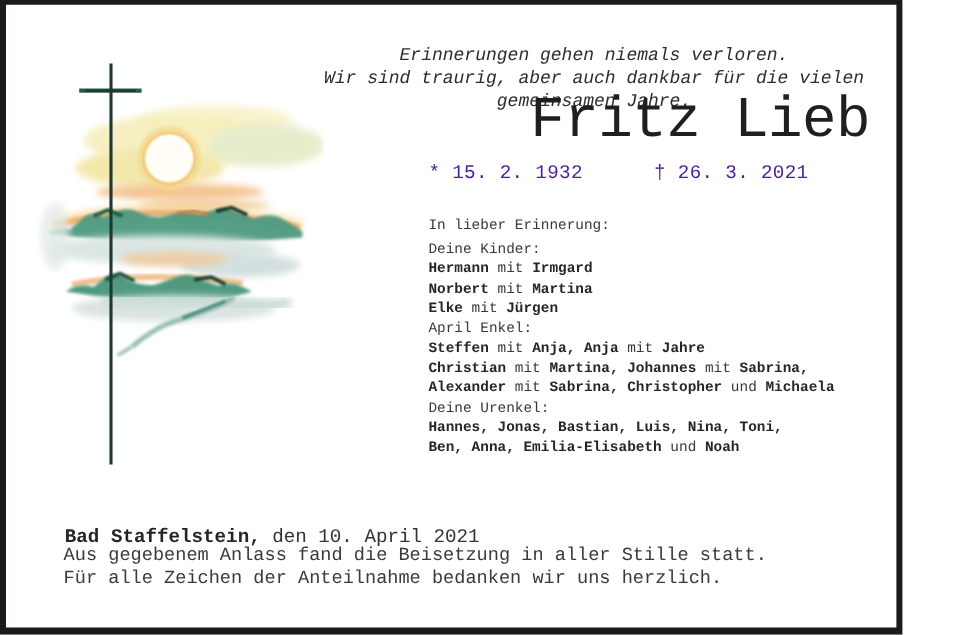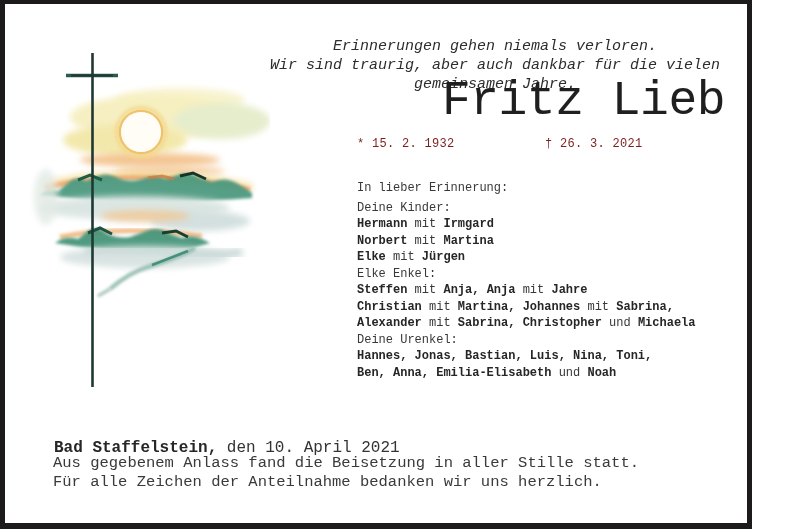--- a/index.html
+++ b/index.html
@@ -26,22 +26,22 @@
     left:260px; top:72px; width:460px;
     margin:0;
     text-align:right;
     font-size:48px; line-height:50px;
     font-weight:400;
     letter-spacing:-0.5px;
     color:#1f1f1f;
   }
   .date {
     top:132px;
-    font-size:12px; line-height:17px;
-    color:#7f1d1d;
+    font-size:16px; line-height:17px;
+    color:#4c1d95;
     letter-spacing:0.3px;
   }
   .birth { left:352px; }
   .death { left:540px; }
   .memorial {
     left:352px; top:176px; width:380px;
     font-size:12px; line-height:16.5px;
     color:#383838;
   }
   .memorial .intro { margin-bottom:3px; }
@@ -140,21 +140,21 @@
   <div class="abs date birth">* 15. 2. 1932</div>
   <div class="abs date death">† 26. 3. 2021</div>
 
   <div class="abs memorial">
     <div class="intro">In lieber Erinnerung:</div>
     <div>
         <div class="mem-line"><span>Deine Kinder:</span></div>
         <div class="mem-line"><span class="b">Hermann</span><span> mit </span><span class="b">Irmgard</span></div>
         <div class="mem-line"><span class="b">Norbert</span><span> mit </span><span class="b">Martina</span></div>
         <div class="mem-line"><span class="b">Elke</span><span> mit </span><span class="b">Jürgen</span></div>
-        <div class="mem-line"><span>Elke Enkel:</span></div>
+        <div class="mem-line"><span>April Enkel:</span></div>
         <div class="mem-line"><span class="b">Steffen</span><span> mit </span><span class="b">Anja, Anja</span><span> mit </span><span class="b">Jahre</span></div>
         <div class="mem-line"><span class="b">Christian</span><span> mit </span><span class="b">Martina, Johannes</span><span> mit </span><span class="b">Sabrina,</span></div>
         <div class="mem-line"><span class="b">Alexander</span><span> mit </span><span class="b">Sabrina, Christopher</span><span> und </span><span class="b">Michaela</span></div>
         <div class="mem-line"><span>Deine Urenkel:</span></div>
         <div class="mem-line"><span class="b">Hannes, Jonas, Bastian, Luis, Nina, Toni,</span></div>
         <div class="mem-line"><span class="b">Ben, Anna, Emilia-Elisabeth</span><span> und </span><span class="b">Noah</span></div>
       </div>
   </div>
 
   <div class="abs place">

